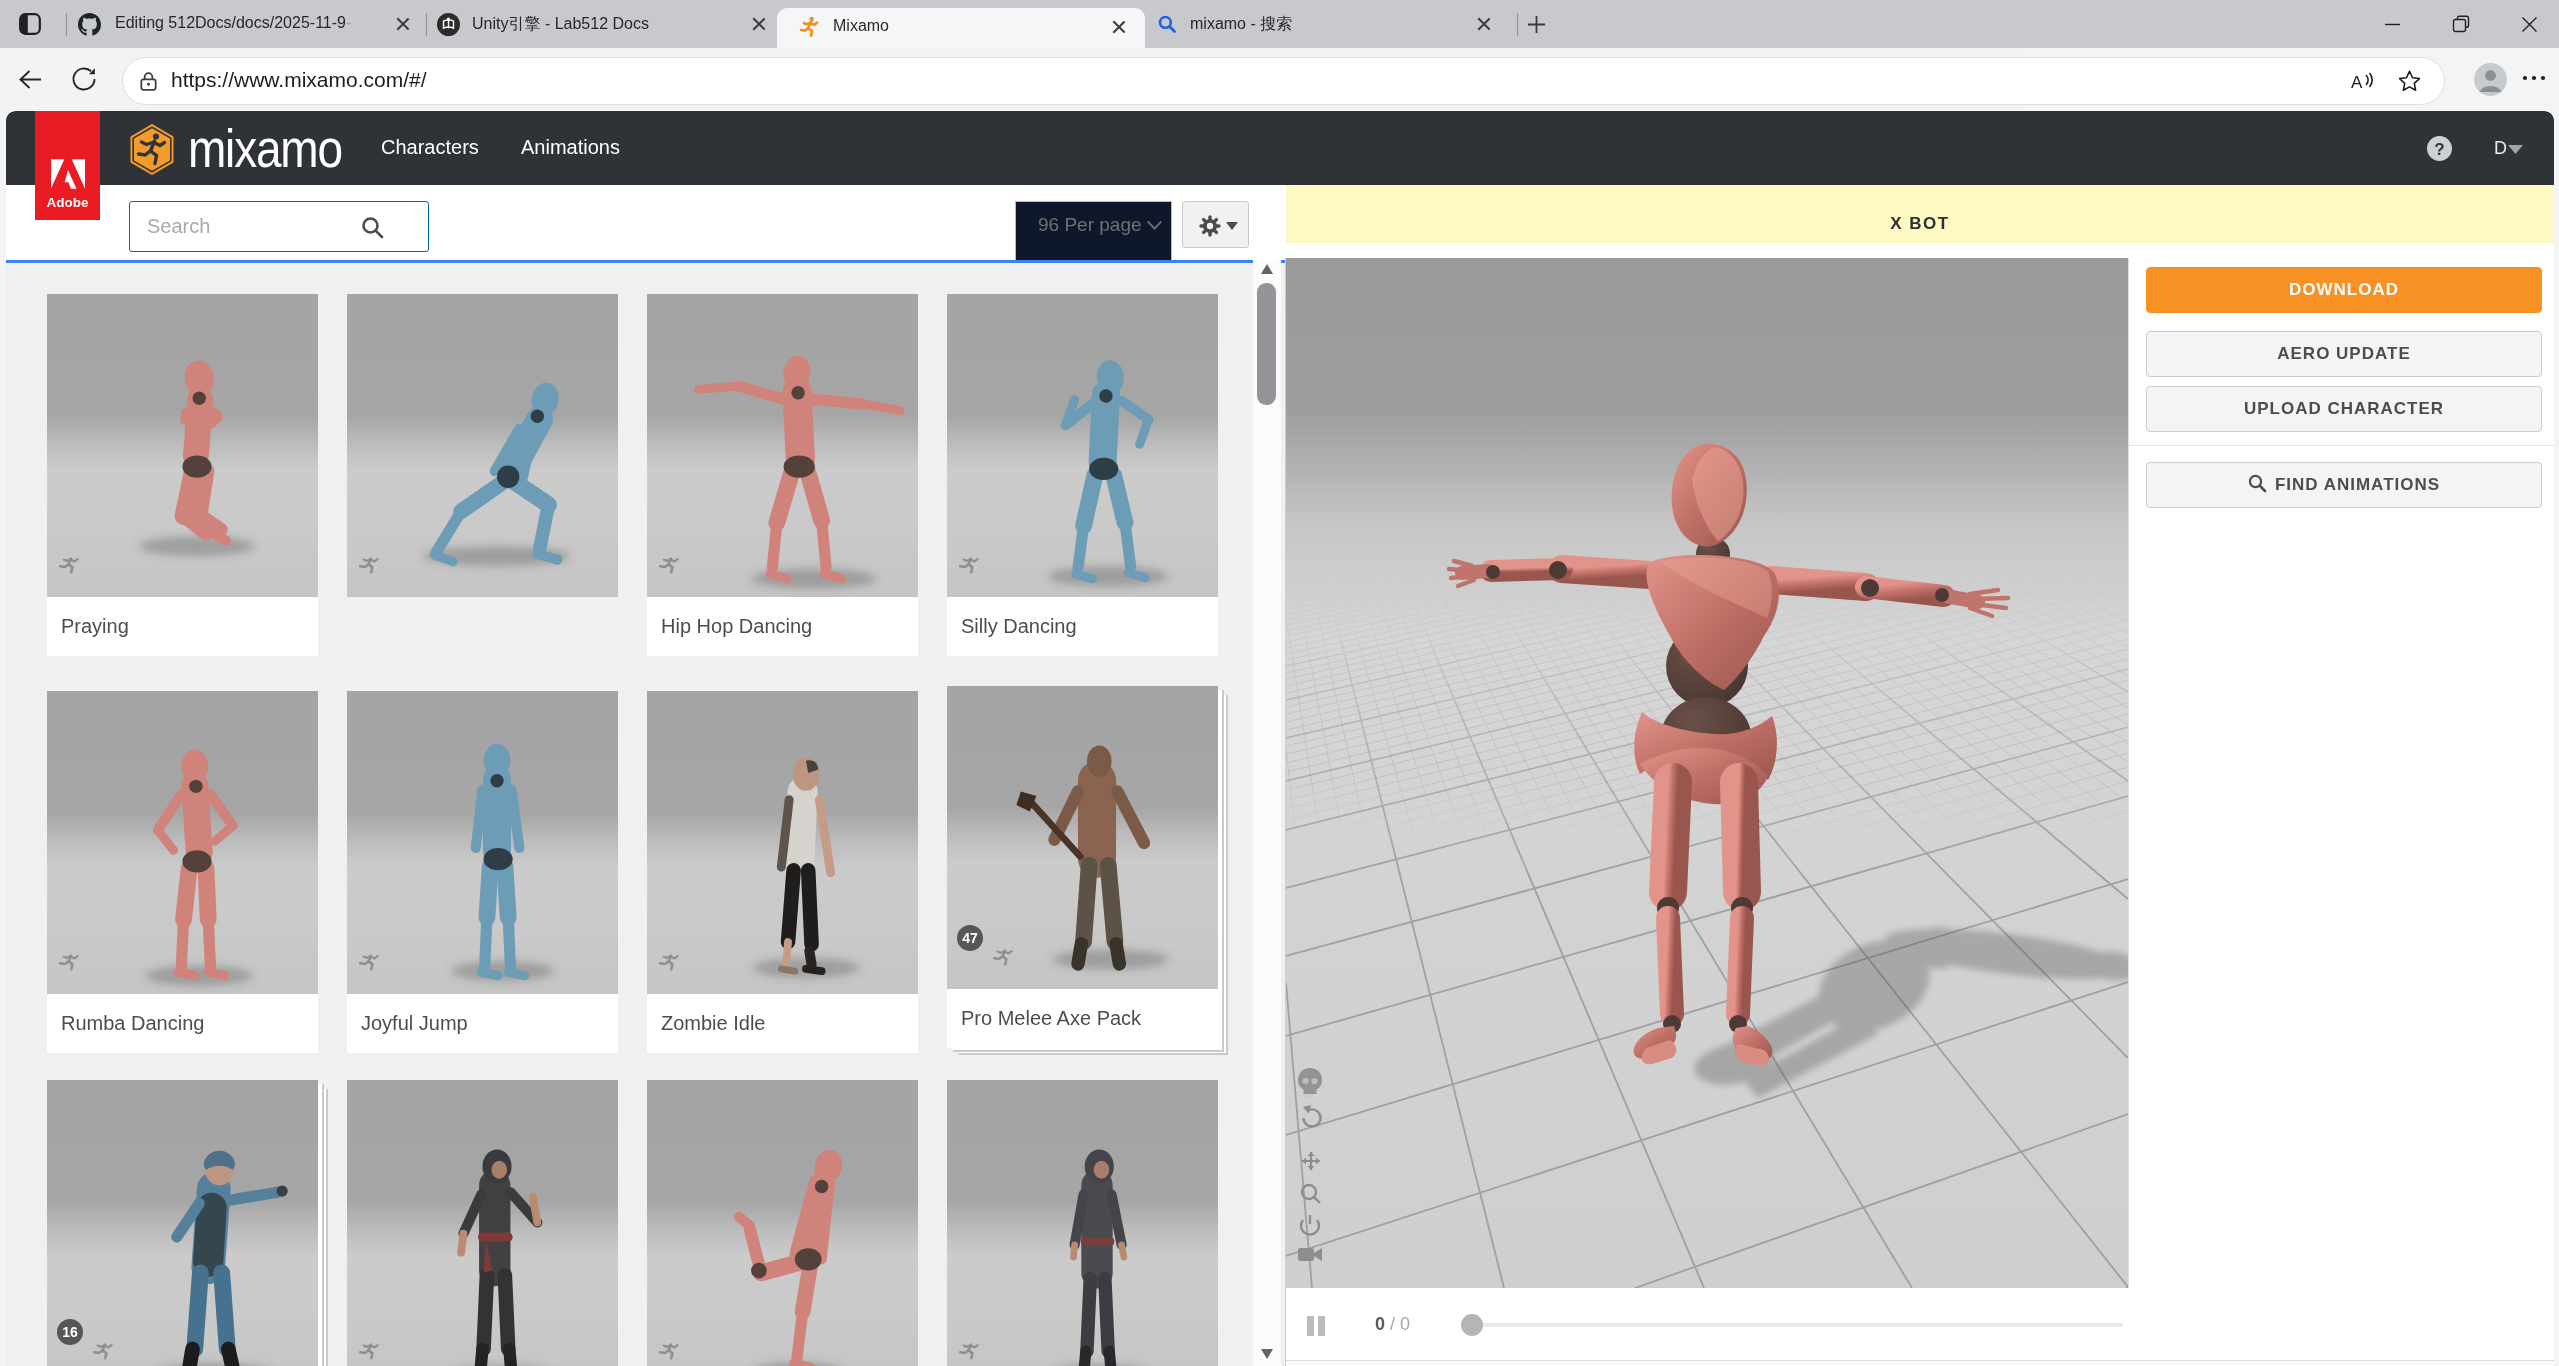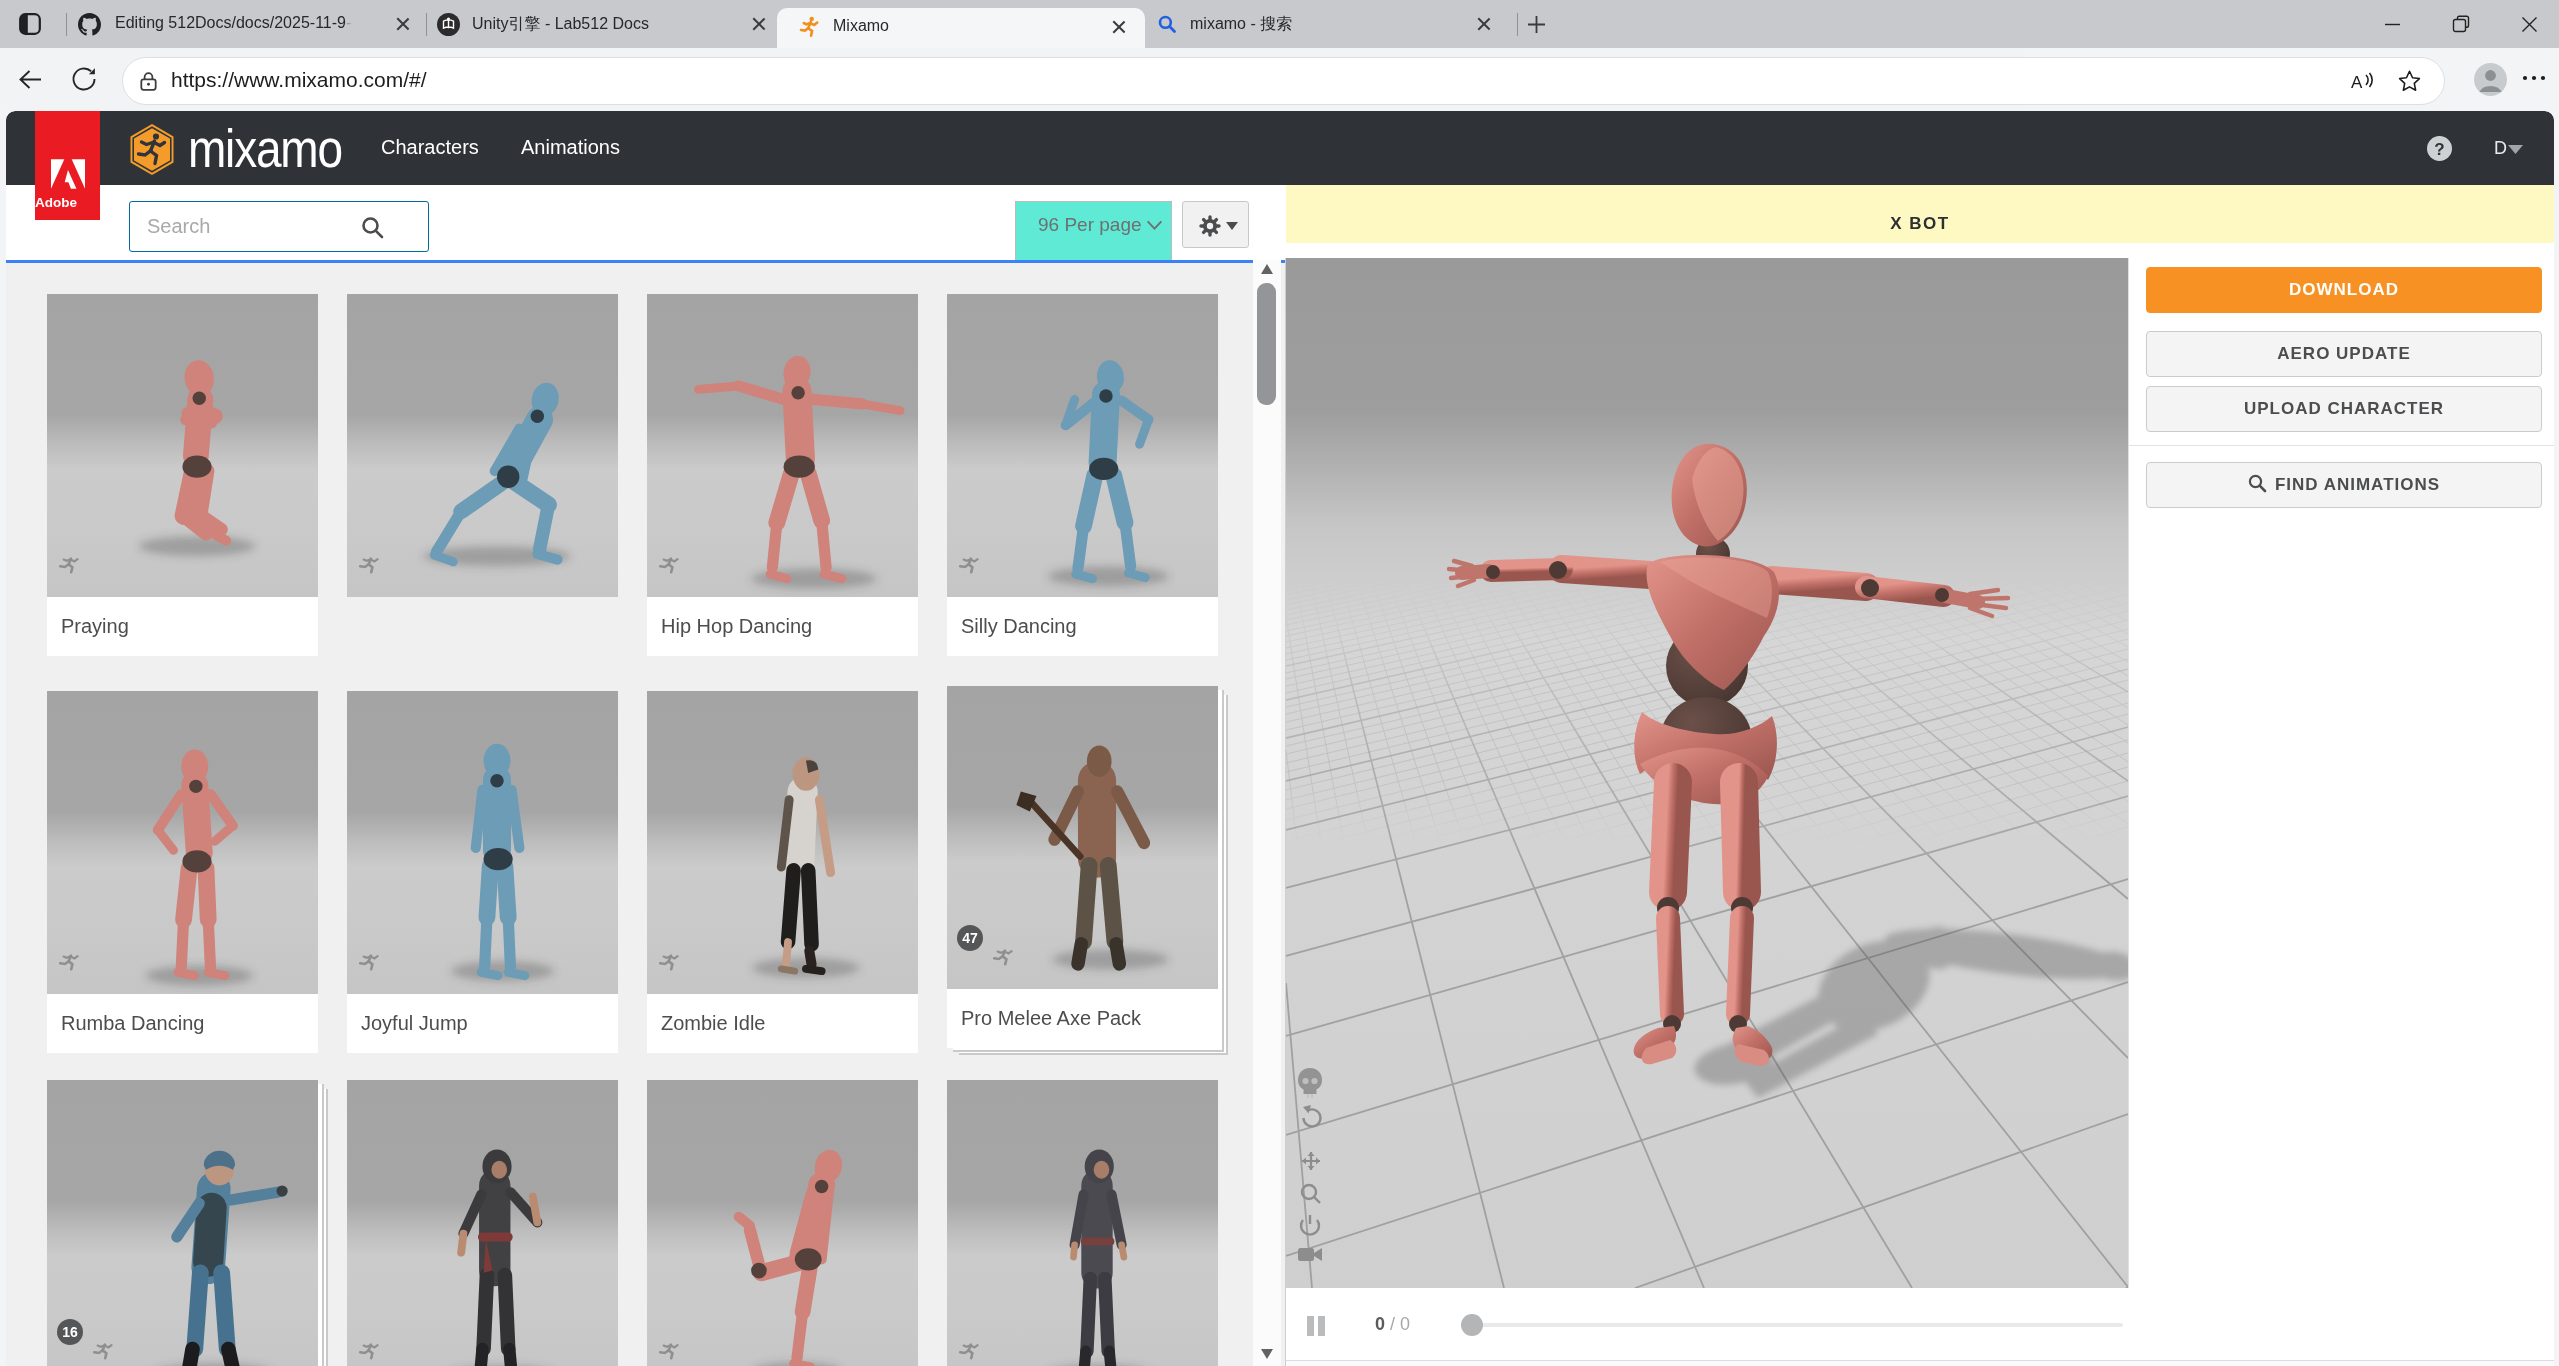--- a/index.html
+++ b/index.html
@@ -20,21 +20,21 @@
 #url{position:absolute;left:48px;top:10px;font-size:21px;color:#1c1d1e}
 
 #page{position:absolute;left:6px;top:111px;width:2548px;height:1255px;background:#fff;border-radius:9px 9px 0 0;overflow:hidden}
 #mxheader{position:absolute;left:0;top:0;width:2548px;height:74px;background:#2f3337;border-radius:9px 9px 0 0}
 #logotext{position:absolute;left:182px;top:5px;font-size:46px;color:#fff;transform:scaleY(1.18);transform-origin:top left;letter-spacing:-1.2px}
 .nav{position:absolute;top:25px;font-size:20px;color:#ffffff}
 #adobe{position:absolute;left:29px;top:0;width:65px;height:109px;background:#eb1b23;z-index:6}
 #toolbar{position:absolute;left:0;top:74px;width:1279px;height:75px;background:#fff}
 #searchbox{position:absolute;left:123px;top:16px;width:300px;height:51px;border:1px solid #0369a1;border-radius:3px;background:#fff}
 #searchbox span{position:absolute;left:17px;top:13px;font-size:20px;color:#a9a9a9}
-#pselect{position:absolute;left:1009px;top:16px;width:157px;height:60px;border:1px solid #b9bbbd;border-radius:0;background:#5eead4}
+#pselect{position:absolute;left:1009px;top:16px;width:157px;height:60px;border:1px solid #b9bbbd;border-radius:0;background:#0f172a}
 #pselect span{position:absolute;left:22px;top:12px;font-size:19px;color:#6e7072}
 #gearbtn{position:absolute;left:1176px;top:16px;width:67px;height:47px;border:1px solid #c6c8ca;border-radius:3px;background:#f1f1f2}
 #gridarea{position:absolute;left:0;top:149px;width:1279px;height:1106px;background:#f0f0f1;border-top:3px solid #3b82f6}
 .card{position:absolute;width:271px;height:362px}
 .cimg{position:absolute;left:0;top:0;width:271px;height:303px;background:linear-gradient(#a4a4a4 0%,#a6a6a6 40%,#bdbdbd 50%,#cbcbcb 58%,#c9c9c9 80%,#c5c5c5 100%)}
 .ctitle{position:absolute;left:0;top:303px;width:271px;height:59px;background:#fff;font-size:20px;color:#4c4d4e;line-height:59px;padding-left:14px;white-space:nowrap}
 .badge{position:absolute;left:10px;bottom:38px;width:26px;height:26px;border-radius:50%;background:#555657;color:#fff;font-size:14px;font-weight:bold;text-align:center;line-height:26px}
 
 #sbtrack{position:absolute;left:1247px;top:149px;width:28px;height:1106px;background:#fbfbfb}
 #sbthumb{position:absolute;left:4px;top:23px;width:19px;height:122px;background:#939598;border-radius:9px}
@@ -176,21 +176,21 @@
       </svg>
   </div>
   <div id="adobe">
     <svg class="abs" style="left:16px;top:48px" width="34" height="30" viewBox="0 0 30 26">
         <g fill="#fff">
           <path d="M11.73 0H0v26L11.73 0z"></path>
           <path d="M18.27 0H30v26L18.27 0z"></path>
           <path d="M15 9.57L22.47 26h-4.9l-2.23-5.64h-3.26L15 9.57z"></path>
         </g>
       </svg>
-    <div class="abs" style="left:0;top:84px;width:65px;font-size:13.5px;font-weight:bold;color:#fff">Adobe</div>
+    <div class="abs" style="left:0;top:84px;width:65px;text-align:center;font-size:13.5px;font-weight:bold;color:#fff">Adobe</div>
   </div>
   <div id="toolbar">
     <div id="searchbox">
         <span>Search</span>
       <svg class="abs" style="left:230px;top:13px" width="25" height="25" viewBox="0 0 25 25">
           <circle cx="10.5" cy="10.5" r="7" fill="none" stroke="#4b4c4e" stroke-width="2.6"></circle>
           <path d="M15.8 15.8 L22 22" stroke="#4b4c4e" stroke-width="2.6" stroke-linecap="round"></path>
         </svg>
     </div>
     <div id="pselect">

